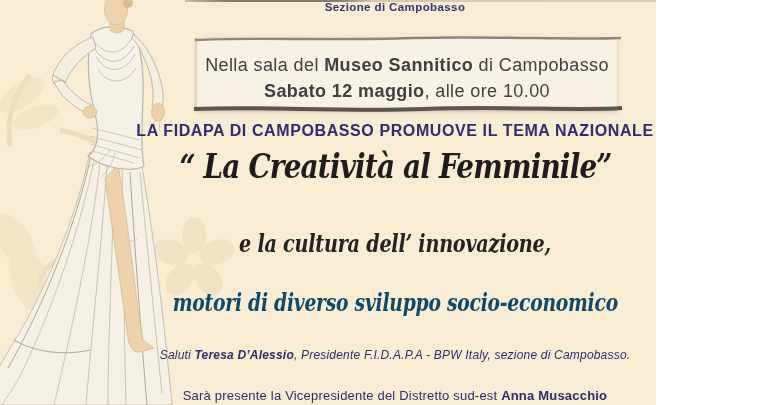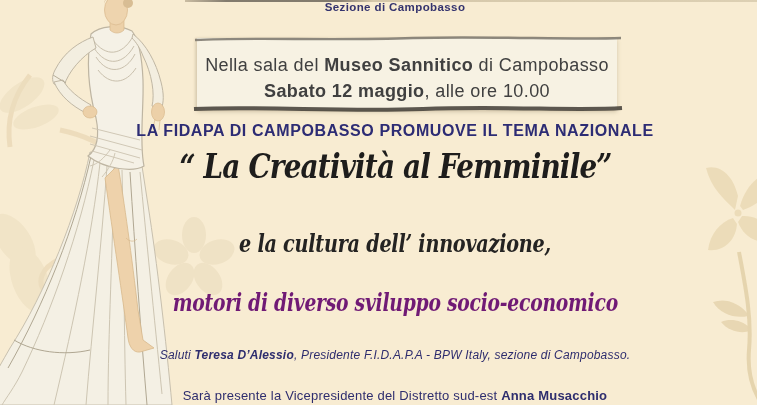--- a/index.html
+++ b/index.html
@@ -1,18 +1,18 @@
 <!DOCTYPE html>
 <html lang="it"><head>
 <meta charset="utf-8">
 <style>
   html,body { margin:0; padding:0; }
   body { width:780px; height:405px; }
   .poster {
-    position:relative; width:757px; height:405px;
+    position:relative; width:656px; height:405px;
     background:#f8ecd2; overflow:hidden;
     font-family:"Liberation Sans", sans-serif;
     color:#242321;
   }
   .abs { position:absolute; }
   .center-col { position:absolute; left:85px; width:620px; text-align:center; }
 
   .top-crop-line {
     left:185px; top:0; width:588px; height:2px;
     background:linear-gradient(90deg, #c2b49a 0%, #6e675c 7%, #6e675c 26%, #cfc1a3 32%, #d8cbae 100%);
@@ -40,21 +40,21 @@
 
   .promo-line {
     top:122px; font-size:16px; font-weight:700; color:#2d2c74; letter-spacing:.6px;
   }
 
   .script { font-family:"DejaVu Serif","Liberation Serif",serif; font-style:italic; font-weight:700; }
   .event-title { top:146px; color:#1e1d1c; }
   .event-title .script { font-size:34px; display:inline-block; transform:scaleX(.82); letter-spacing:-1px; white-space:nowrap; }
   .subtitle-1 { top:229px; color:#242322; }
   .subtitle-1 .script { font-size:24px; display:inline-block; transform:scaleX(.8); letter-spacing:-.3px; white-space:nowrap; }
-  .subtitle-2 { top:288px; color:#701a75; }
+  .subtitle-2 { top:288px; color:#0c4a6e; }
   .subtitle-2 .script { font-size:24px; display:inline-block; transform:scaleX(.78); letter-spacing:-.3px; white-space:nowrap; }
 
   .greeting-line { top:348px; font-size:12px; color:#2e2d6e; letter-spacing:.2px;font-style:italic; }
   .footer-line  { top:388px; font-size:13px; color:#2e2d6e; letter-spacing:.2px; }
   .name-bold { font-weight:700; }
 
   svg { display:block; }
 </style>
 </head>
 <body>

